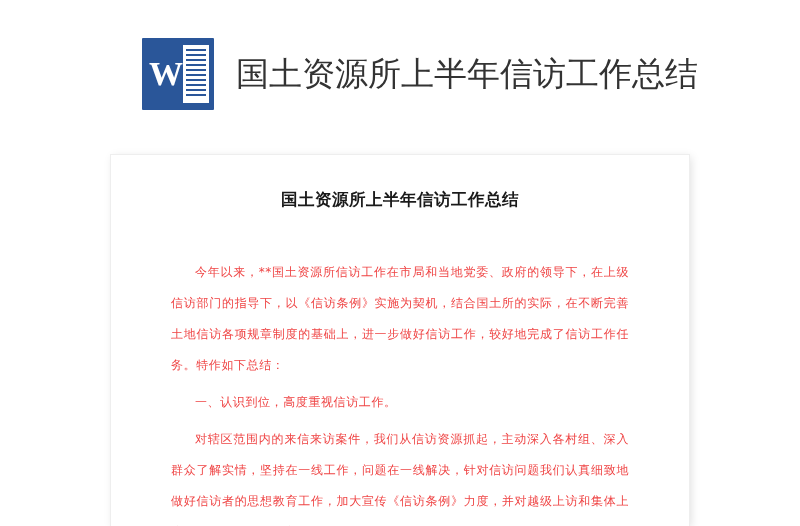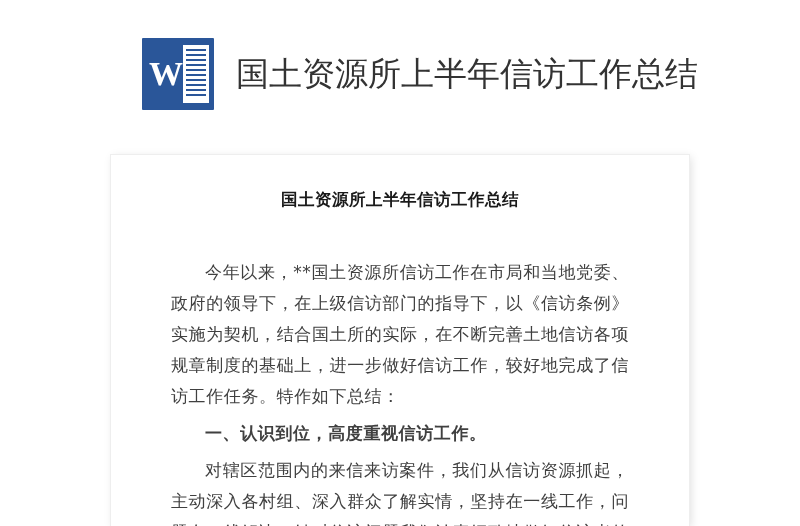--- a/index.html
+++ b/index.html
@@ -95,31 +95,31 @@
     text-align: center;
     font-size: 16.5px;
     font-weight: bold;
     color: #1a1a1a;
     font-family: "DejaVu Sans", sans-serif;
     letter-spacing: 0.5px;
     margin-bottom: 46px;
   }
   .paper p {
     margin: 0 0 6px 0;
-    font-size: 17px;
+    font-size: 12px;
     line-height: 31px;
-    color: #404040;
+    color: #ef4444;
     font-family: "DejaVu Sans", sans-serif;
     text-align: justify;
     text-indent: 2em;
     text-align-last: left;
     letter-spacing: 0.6px;
   }
   .paper p.bold {
-    font-weight: bold;
+    font-weight: normal;
   }
 </style>
 </head>
 <body>
 
 <div class="page">
 
   <div class="header">
     <div class="word-icon">
       <span class="w-letter">W</span>

